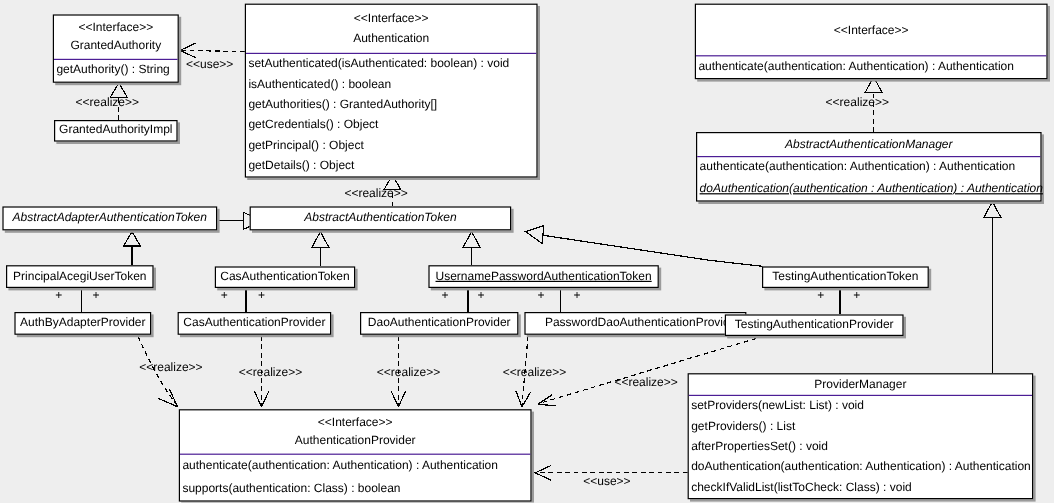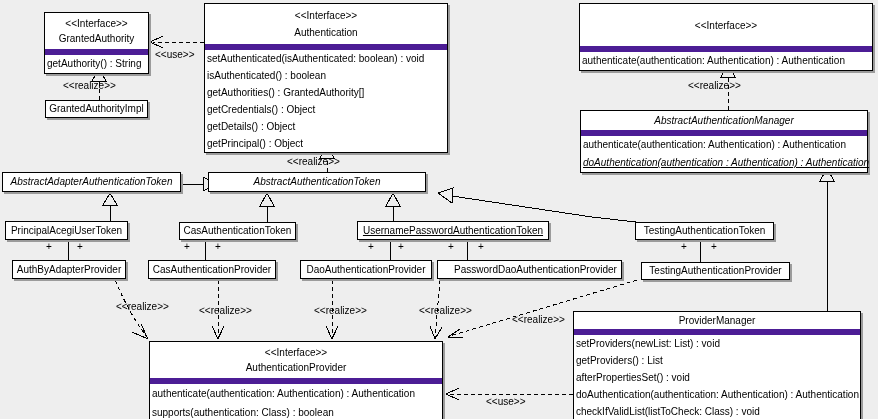--- a/index.html
+++ b/index.html
@@ -5,21 +5,21 @@
   html,body{margin:0;padding:0;background:#eee;}
   .canvas{position:relative;width:878px;height:419px;background:#eeeeee;overflow:hidden;
           font-family:"Liberation Sans",sans-serif;color:#000;}
   .wires{position:absolute;left:0;top:0;}
   .wires line,.wires path,.wires polyline{stroke:#000;stroke-width:1;fill:none;shape-rendering:crispEdges;}
   .wires .dash{stroke-dasharray:4 3;}
   .wires polygon{fill:#eeeeee;stroke:#000;stroke-width:1;shape-rendering:crispEdges;}
   .uml-class{position:absolute;background:#fff;border:1px solid #000;
              box-shadow:2px 2px 0 #9b9b9b;font-size:10px;white-space:nowrap;}
   .hdr{display:flex;flex-direction:column;justify-content:space-evenly;text-align:center;}
-  .methods{border-top:6px solid #4c1d95;}
+  .methods{border-top:1px solid #4c1d95;}
   .m{line-height:17px;padding:0 2px;}
   .name-only{text-align:center;padding:0 1px;}
   .it{font-style:italic;}
   .un{text-decoration:underline;}
   .elabel{position:absolute;font-size:10px;white-space:nowrap;}
 </style>
 </head>
 <body>
 
 <div class="canvas">
@@ -94,22 +94,22 @@
   <div class="uml-class" style="left:204px;top:3px;width:242px;">
     <div class="hdr" style="height:40px;">
       <div>&lt;&lt;Interface&gt;&gt;</div>
       <div>Authentication</div>
     </div>
     <div class="methods">
       <div class="m">setAuthenticated(isAuthenticated: boolean) : void</div>
       <div class="m">isAuthenticated() : boolean</div>
       <div class="m">getAuthorities() : GrantedAuthority[]</div>
       <div class="m">getCredentials() : Object</div>
+      <div class="m">getPrincipal() : Object</div>
       <div class="m">getDetails() : Object</div>
-      <div class="m">getPrincipal() : Object</div>
     </div>
   </div>
 
   <div class="uml-class" style="left:579px;top:3px;width:292px;">
     <div class="hdr" style="height:42px;">
       <div>&lt;&lt;Interface&gt;&gt;</div>
     </div>
     <div class="methods">
       <div class="m" style="line-height:18px;">authenticate(authentication: Authentication) : Authentication</div>
     </div>
@@ -149,21 +149,21 @@
   </div>
   <div class="uml-class" style="left:148px;top:260px;width:126px;">
     <div class="name-only" style="line-height:17px;">CasAuthenticationProvider</div>
   </div>
   <div class="uml-class" style="left:300px;top:260px;width:130px;">
     <div class="name-only" style="line-height:17px;">DaoAuthenticationProvider</div>
   </div>
   <div class="uml-class" style="left:437px;top:260px;width:171px;padding-left:12px;">
     <div class="name-only" style="line-height:17px;">PasswordDaoAuthenticationProvider</div>
   </div>
-  <div class="uml-class" style="left:641px;top:262px;width:147px;">
+  <div class="uml-class" style="left:604px;top:262px;width:147px;">
     <div class="name-only" style="line-height:16px;">TestingAuthenticationProvider</div>
   </div>
 
   <div class="uml-class" style="left:149px;top:341px;width:292px;">
     <div class="hdr" style="height:36px;">
       <div>&lt;&lt;Interface&gt;&gt;</div>
       <div>AuthenticationProvider</div>
     </div>
     <div class="methods">
       <div class="m" style="line-height:19px;">authenticate(authentication: Authentication) : Authentication</div>

